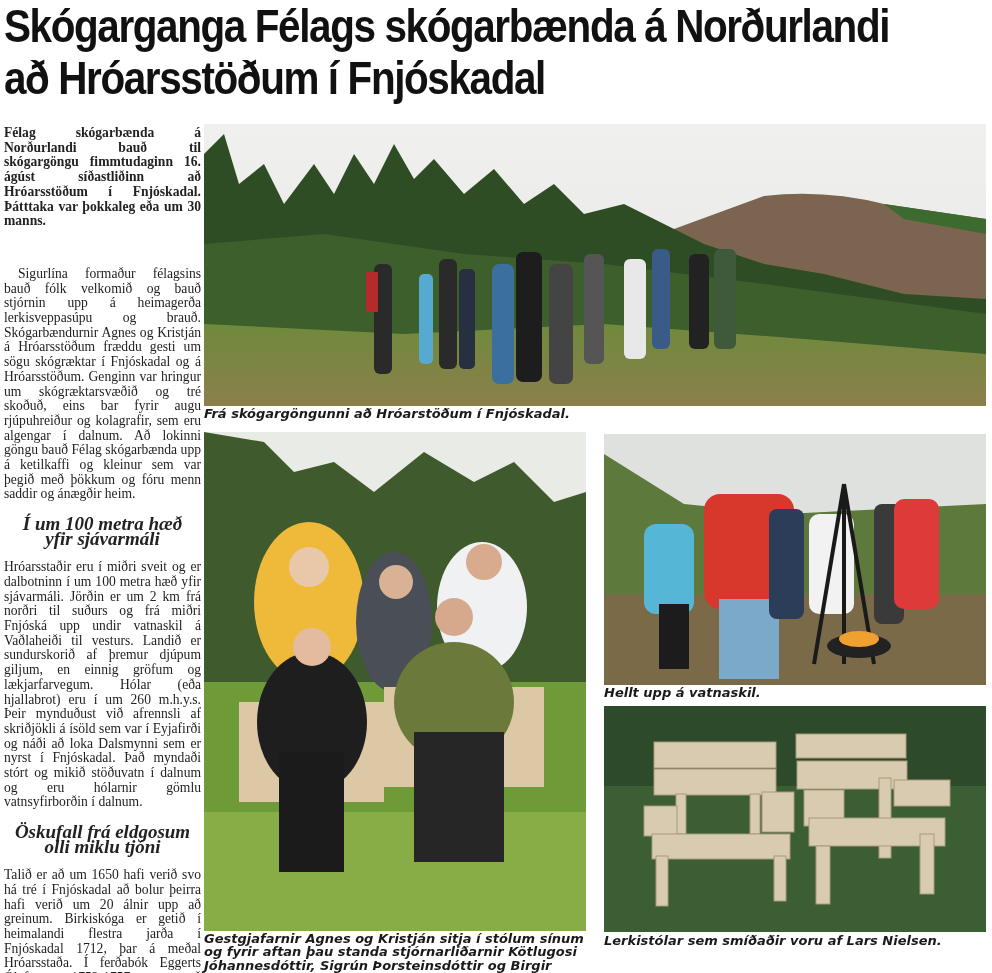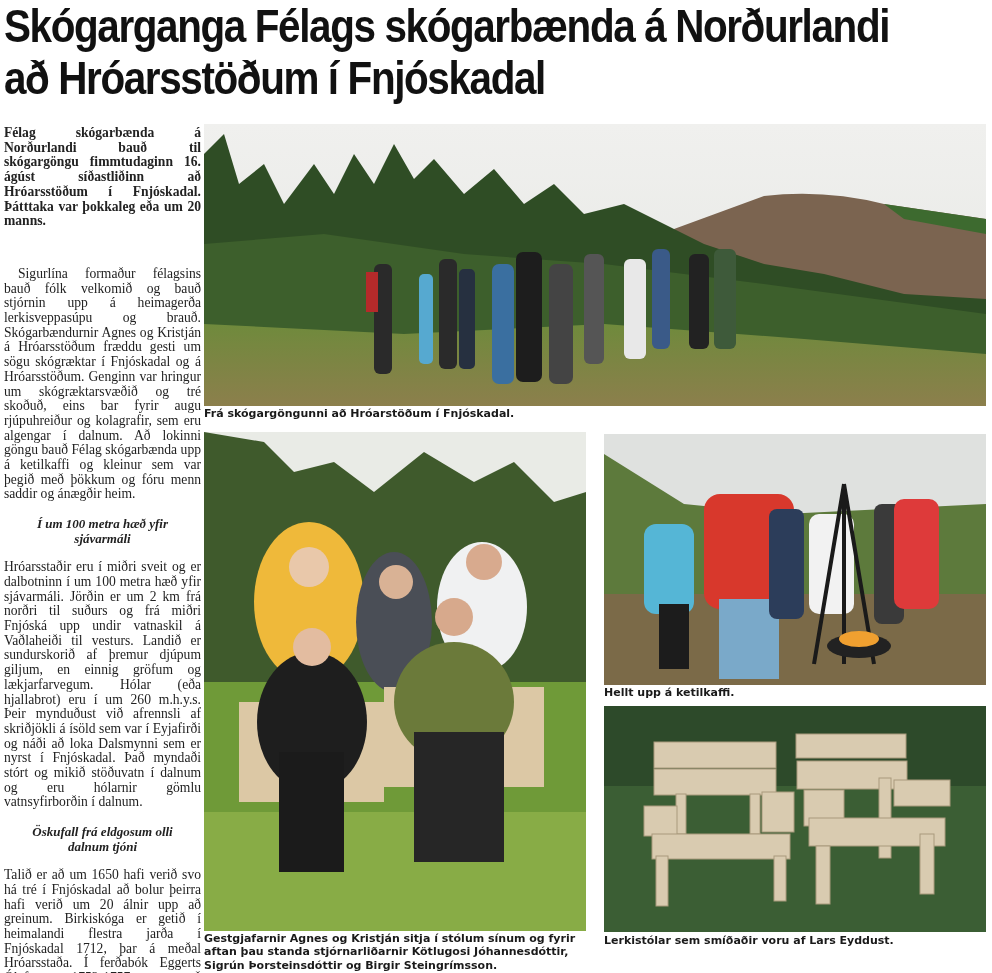--- a/index.html
+++ b/index.html
@@ -17,45 +17,45 @@
   .col {
     position: absolute; left: 4px; top: 126px; width: 197px; height: 847px; overflow: hidden;
     font-family: "Liberation Serif", serif; font-size: 13.6px; line-height: 14.7px;
     color: #222; text-align: justify;
   }
   .col p { margin: 0; }
   .col .lead { font-weight: bold; }
   .col .indent { text-indent: 14px; margin-top: 38px; }
   .col .subhead {
     font-style: italic; font-weight: bold; text-align: center;
-    font-size: 13px; line-height: 15px; margin: 14px 10px 14px 10px;
+    font-size: 19px; line-height: 15px; margin: 14px 10px 14px 10px;
   }
 
   .photo { position: absolute; overflow: hidden; }
   .photo svg { display: block; width: 100%; height: 100%; }
 
   .caption {
     position: absolute; font-family: "DejaVu Sans", sans-serif; font-weight: bold;
-    font-size: 11px; line-height: 13.4px; color: #1a1a1a;
+    font-size: 13px; line-height: 13.4px; color: #1a1a1a; font-style: italic;
   }
 </style>
 </head>
 <body>
 
 <div class="headline">
   <div>Skógarganga Félags skógarbænda á Norðurlandi</div>
   <div>að Hróarsstöðum í Fnjóskadal</div>
 </div>
 
 <div class="col">
-  <p class="lead">Félag skógarbænda á Norðurlandi bauð til skógargöngu fimmtudaginn 16. ágúst síðastliðinn að Hróarsstöðum í Fnjóskadal. Þátttaka var þokkaleg eða um 20 manns.</p>
+  <p class="lead">Félag skógarbænda á Norðurlandi bauð til skógargöngu fimmtudaginn 16. ágúst síðastliðinn að Hróarsstöðum í Fnjóskadal. Þátttaka var þokkaleg eða um 30 manns.</p>
   <p class="indent">Sigurlína formaður félagsins bauð fólk velkomið og bauð stjórnin upp á heimagerða lerkisveppasúpu og brauð. Skógarbændurnir Agnes og Kristján á Hróarsstöðum fræddu gesti um sögu skógræktar í Fnjóskadal og á Hróarsstöðum. Genginn var hringur um skógræktarsvæðið og tré skoðuð, eins bar fyrir augu rjúpuhreiður og kolagrafir, sem eru algengar í dalnum. Að lokinni göngu bauð Félag skógarbænda  upp á ketilkaffi og kleinur sem var þegið með þökkum og fóru menn saddir og ánægðir heim.</p>
   <p class="subhead">Í um 100 metra hæð yfir sjávarmáli</p>
   <p>Hróarsstaðir eru í miðri sveit og er dalbotninn í um 100 metra hæð yfir sjávarmáli. Jörðin er um 2 km frá norðri til suðurs og frá miðri Fnjóská upp undir vatnaskil á Vaðlaheiði til vesturs. Landið er sundurskorið af þremur djúpum giljum,  en einnig gröfum og lækjarfarvegum. Hólar (eða hjallabrot) eru í um 260 m.h.y.s. Þeir mynduðust við afrennsli af skriðjökli á ísöld sem var í Eyjafirði og náði að loka Dalsmynni sem er nyrst í Fnjóskadal. Það myndaði stórt og mikið stöðuvatn í dalnum og eru hólarnir gömlu vatnsyfirborðin í dalnum.</p>
-  <p class="subhead">Öskufall frá eldgosum olli dalnum tjóni</p>
+  <p class="subhead">Öskufall frá eldgosum olli miklu tjóni</p>
   <p>Talið er að um 1650 hafi verið svo há tré í Fnjóskadal að bolur þeirra hafi verið um 20 álnir upp að greinum. Birkiskóga er getið í heimalandi flestra jarða í Fnjóskadal 1712, þar á meðal Hróarsstaða. Í ferðabók Eggerts Ólafssonar 1752-1757 er sagt að Fnjóskadalsskógur hafi staðið verulega framar öðrum skógum.  En öskufall úr Kötlugosi 1755, Heklugosi 1766 og Skaftáreldagosi í Lakagígum 1783 olli miklu tjóni á skógum. Eyddust þá skógar í Eyjafirði og Skagafirði og varð ásókn í skóga</p>
 </div>
 
 <div class="photo" style="left:204px; top:124px; width:782px; height:282px;">
   <svg viewBox="0 0 782 282" preserveAspectRatio="none">
     <defs>
       <linearGradient id="sky1" x1="0" y1="0" x2="0" y2="1">
           <stop offset="0" stop-color="#f0f0ee"></stop>
           <stop offset="1" stop-color="#e4e6e2"></stop>
         </linearGradient>
@@ -124,21 +124,21 @@
     <rect x="115" y="165" width="60" height="80" fill="#7aa9c9"></rect>
     <rect x="165" y="75" width="35" height="110" rx="8" fill="#2c3d5a"></rect>
     <rect x="205" y="80" width="45" height="100" rx="10" fill="#f2f2f2"></rect>
     <rect x="270" y="70" width="30" height="120" rx="8" fill="#3a3a3a"></rect>
     <rect x="290" y="65" width="45" height="110" rx="10" fill="#de3a3a"></rect>
     <path d="M240 50 L210 230 M240 50 L270 230 M240 50 L240 230" stroke="#1a1a1a" stroke-width="4"></path>
     <ellipse cx="255" cy="212" rx="32" ry="12" fill="#222"></ellipse>
     <ellipse cx="255" cy="205" rx="20" ry="8" fill="#f0a030"></ellipse>
   </svg>
 </div>
-<div class="caption" style="left:604px; top:686px; width:382px;">Hellt upp á ketilkaffi.</div>
+<div class="caption" style="left:604px; top:686px; width:382px;">Hellt upp á vatnaskil.</div>
 
 <div class="photo" style="left:604px; top:706px; width:382px; height:226px;">
   <svg viewBox="0 0 382 226" preserveAspectRatio="none">
     <rect width="382" height="226" fill="#2d4a2a"></rect>
     <rect y="80" width="382" height="146" fill="#3b5e34"></rect>
     <g fill="#d9cbb0" stroke="#a99a7c" stroke-width="1">
       <rect x="50" y="36" width="122" height="26"></rect>
       <rect x="50" y="63" width="122" height="26"></rect>
       <rect x="72" y="88" width="10" height="40"></rect>
       <rect x="146" y="88" width="10" height="40"></rect>
@@ -151,13 +151,13 @@
       <rect x="193" y="55" width="110" height="28"></rect>
       <rect x="275" y="72" width="12" height="80"></rect>
       <rect x="200" y="84" width="40" height="36"></rect>
       <rect x="290" y="74" width="56" height="26"></rect>
       <rect x="205" y="112" width="136" height="28"></rect>
       <rect x="212" y="140" width="14" height="58"></rect>
       <rect x="316" y="128" width="14" height="60"></rect>
     </g>
   </svg>
 </div>
-<div class="caption" style="left:604px; top:934px; width:382px;">Lerkistólar sem smíðaðir voru af Lars Eyddust.</div>
+<div class="caption" style="left:604px; top:934px; width:382px;">Lerkistólar sem smíðaðir voru af Lars Nielsen.</div>
 
 </body></html>

